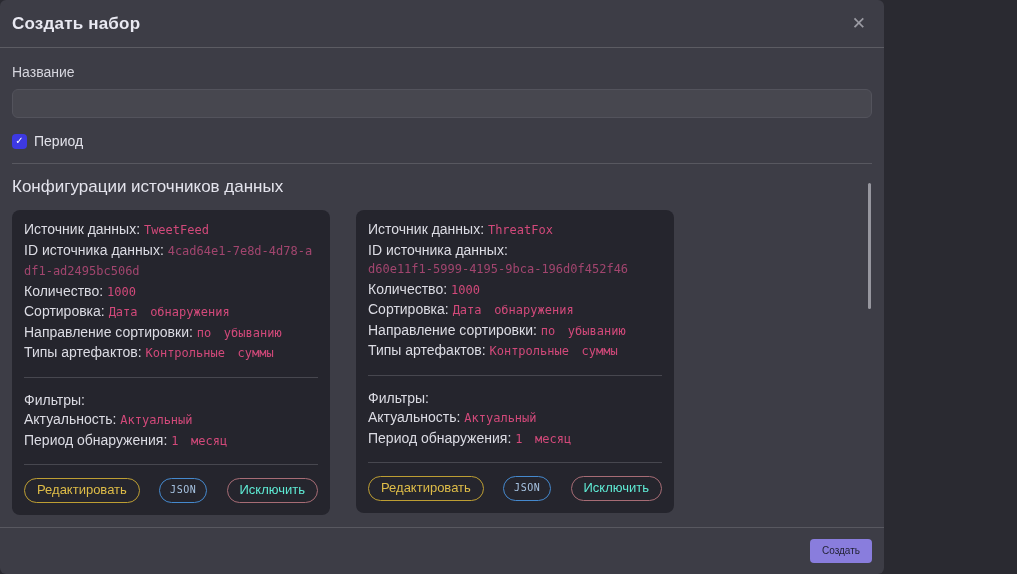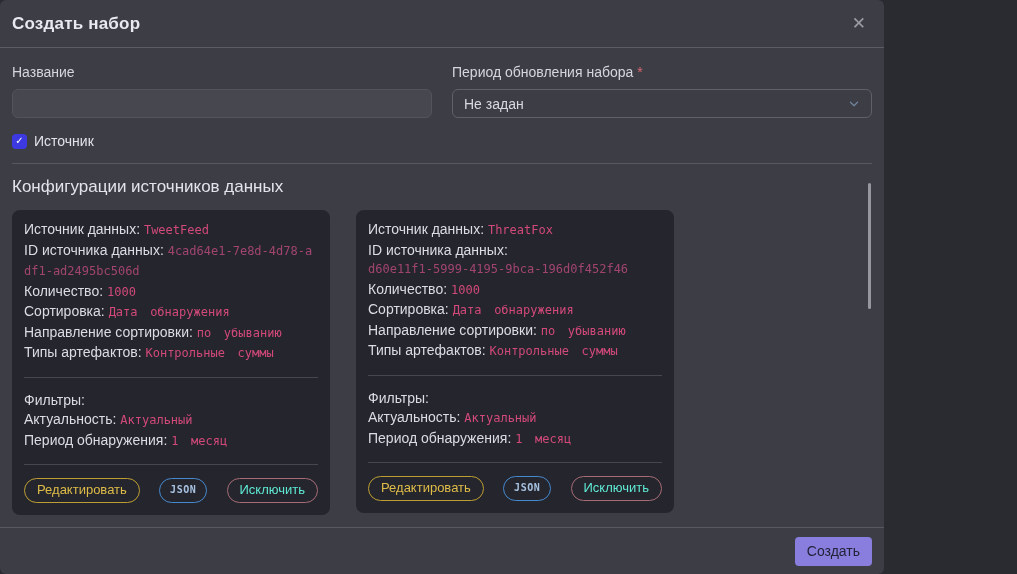--- a/index.html
+++ b/index.html
@@ -102,21 +102,21 @@
     background: transparent; cursor: pointer;
     border: 1px solid; border-radius: 13px;
     padding: 3px 12px 4px 12px;
     font-size: 13px; font-family: "Liberation Sans", sans-serif;
     line-height: 1.25;
   }
   .btn-edit { color: #debc48; border-color: #bd9e33; }
   .btn-json {
     color: #a6c2e0; border-color: #4589ce;
     font-family: "DejaVu Sans Mono", monospace;
-    font-size: 10px; font-weight: 700; letter-spacing: .5px;
+    font-size: 10px; font-weight: 400; letter-spacing: .5px;
     padding: 5px 10px 5px 10px;
     text-align: right;
   }
   .btn-exclude { color: #5eead4; border-color: #a76c75; }
 
   .scroll-thumb {
     position: absolute; right: 13px; top: 19px;
     width: 3px; height: 126px;
     background: #97979f; border-radius: 2px;
   }
@@ -125,60 +125,48 @@
   .modal-footer {
     flex: 0 0 47px; height: 47px;
     border-top: 1px solid rgba(255,255,255,0.14);
     display: flex; align-items: center; justify-content: flex-end;
     padding: 0 12px;
   }
   .create-btn {
     background: #897ddd; color: #232337;
     border: none; border-radius: 4px;
     padding: 6px 12px 7px 12px;
-    font-size: 14px; cursor: pointer;
+    font-size: 10px; cursor: pointer;
     font-family: "Liberation Sans", sans-serif;
   }
 </style>
 </head>
 <body>
 
 <div class="modal">
 
   <div class="modal-header">
     <div class="modal-title">Создать набор</div>
     <button class="close-btn">
       <span>✕</span>
     </button>
   </div>
 
   <div class="form-row">
     <div class="form-col">
       <div class="field-label">Название</div>
       <input class="text-input" type="text" value="" style="">
     </div>
-    <div class="form-col">
-      <div class="field-label">
-        <span>Период обновления набора</span>
-        <span class="required">*</span>
-      </div>
-      <div class="select-box">
-        <span>Не задан</span>
-        <svg class="chevron" viewBox="0 0 16 16" fill="none">
-          <path d="M4 6 L8 10 L12 6" stroke="#6e8099" stroke-width="1.6" stroke-linecap="round" stroke-linejoin="round"></path>
-        </svg>
-      </div>
-    </div>
   </div>
 
   <div class="checkbox-row">
     <span class="checkbox">
       <span>✓</span>
     </span>
-    <span>Источник</span>
+    <span>Период</span>
   </div>
 
   <hr class="h-divider">
 
   <div class="sources-section">
     <div class="section-title">Конфигурации источников данных</div>
 
     <div class="cards">
 
       <div class="card">

